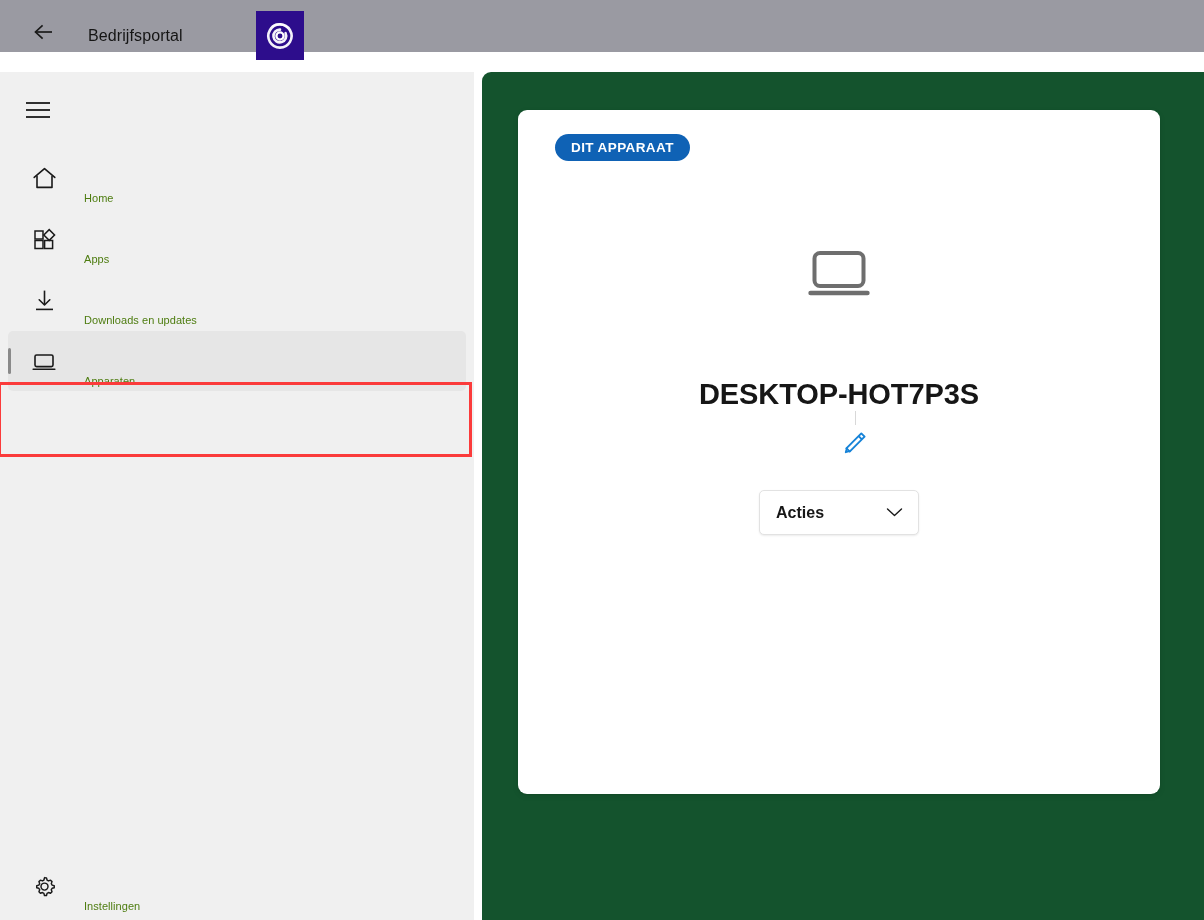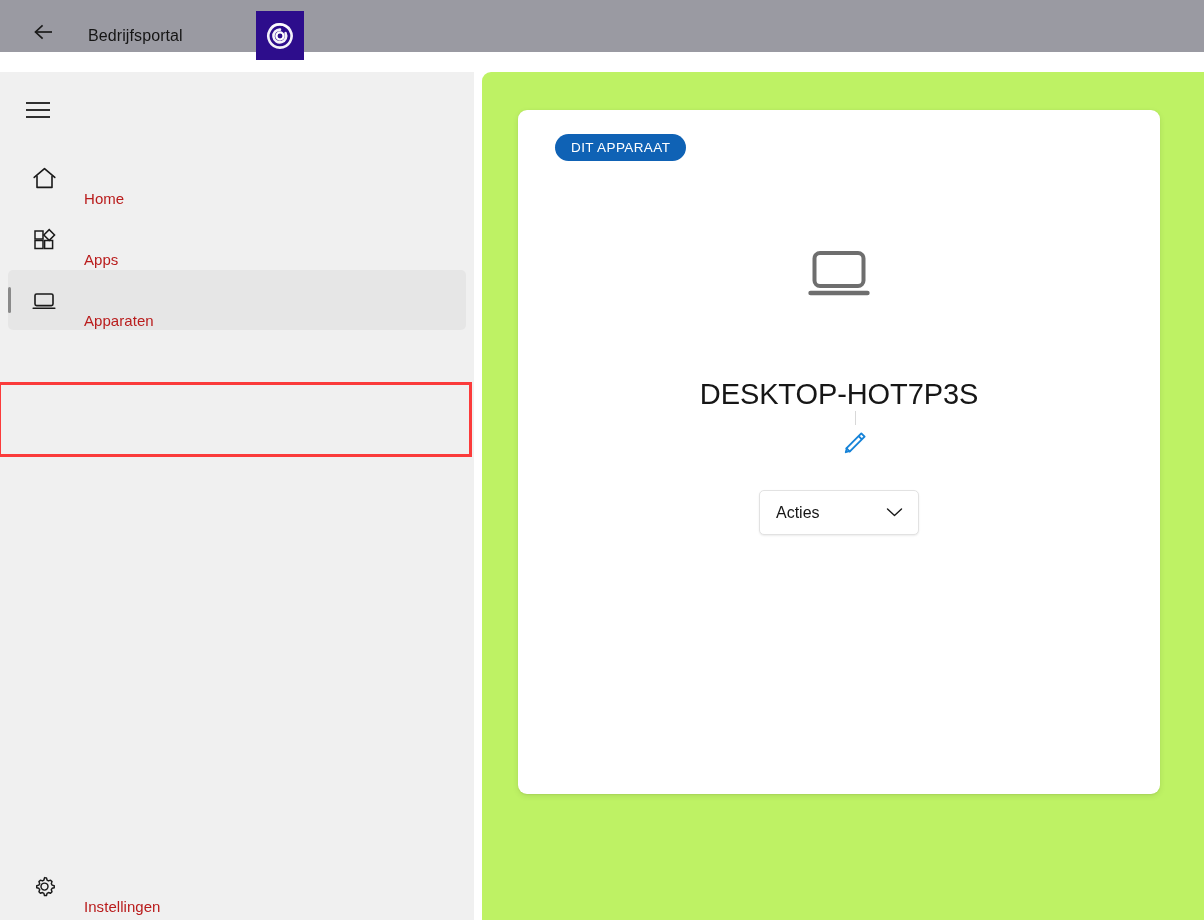--- a/index.html
+++ b/index.html
@@ -99,22 +99,22 @@
   }
   .nav-item .icon-wrap {
     width: 48px;
     min-width: 48px;
     margin-left: 12px;
     display: flex;
     align-items: center;
     justify-content: center;
   }
   .nav-item .nav-label {
-    font-size: 15px;
-    color: #b91c1c;
+    font-size: 11px;
+    color: #4d7c0f;
     margin-left: 16px;
     letter-spacing: 0.05px;
     white-space: nowrap;
     margin-top: 40px;
   }
   .nav-item.selected {
     background: #e6e6e6;
   }
   .nav-item.selected::before {
     content: "";
@@ -147,23 +147,24 @@
     z-index: 40;
   }
 
   
   .content {
     position: absolute;
     left: 482px;
     top: 72px;
     width: 722px;
     height: 848px;
-    background: #bef264;
+    background: #14532d;
     border-top-left-radius: 9px;
     box-sizing: border-box;
+    font-weight: bold;
   }
   .device-card {
     position: absolute;
     left: 36px;
     top: 38px;
     width: 642px;
     height: 684px;
     background: #ffffff;
     border-radius: 9px;
     box-shadow: 0 2px 6px rgba(0,0,0,0.09), 0 0.5px 1.5px rgba(0,0,0,0.06);
@@ -305,20 +306,30 @@
           <svg width="27" height="27" viewBox="0 0 27 27">
             <rect x="4" y="5" width="8" height="8" fill="none" stroke="#1a1a1a" stroke-width="1.5"></rect>
             <rect x="4" y="14.5" width="8" height="8" fill="none" stroke="#1a1a1a" stroke-width="1.5"></rect>
             <rect x="13.6" y="14.5" width="8" height="8" fill="none" stroke="#1a1a1a" stroke-width="1.5"></rect>
             <rect x="14.4" y="5.2" width="7.6" height="7.6" fill="none" stroke="#1a1a1a" stroke-width="1.5" transform="rotate(45 18.2 9)"></rect>
           </svg>
         </span>
         <span class="nav-label">Apps</span>
       </div>
 
+      <div class="nav-item">
+        <span class="icon-wrap">
+          <svg width="27" height="27" viewBox="0 0 27 27">
+            <line x1="13.5" y1="3.6" x2="13.5" y2="17.5" stroke="#1a1a1a" stroke-width="1.6"></line>
+            <path d="M8.2 12.8 L13.5 18 L18.8 12.8" fill="none" stroke="#1a1a1a" stroke-width="1.6" stroke-linecap="round" stroke-linejoin="round"></path>
+            <line x1="5" y1="22.4" x2="22" y2="22.4" stroke="#1a1a1a" stroke-width="1.6"></line>
+          </svg>
+        </span>
+        <span class="nav-label">Downloads en updates</span>
+      </div>
 
       <div class="nav-item selected">
         <span class="icon-wrap">
           <svg width="28" height="27" viewBox="0 0 28 27">
             <rect x="5" y="7" width="18" height="11.6" rx="1.6" fill="none" stroke="#1a1a1a" stroke-width="1.6"></rect>
             <line x1="3.2" y1="21.2" x2="24.8" y2="21.2" stroke="#1a1a1a" stroke-width="1.6" stroke-linecap="round"></line>
           </svg>
         </span>
         <span class="nav-label">Apparaten</span>
       </div>

